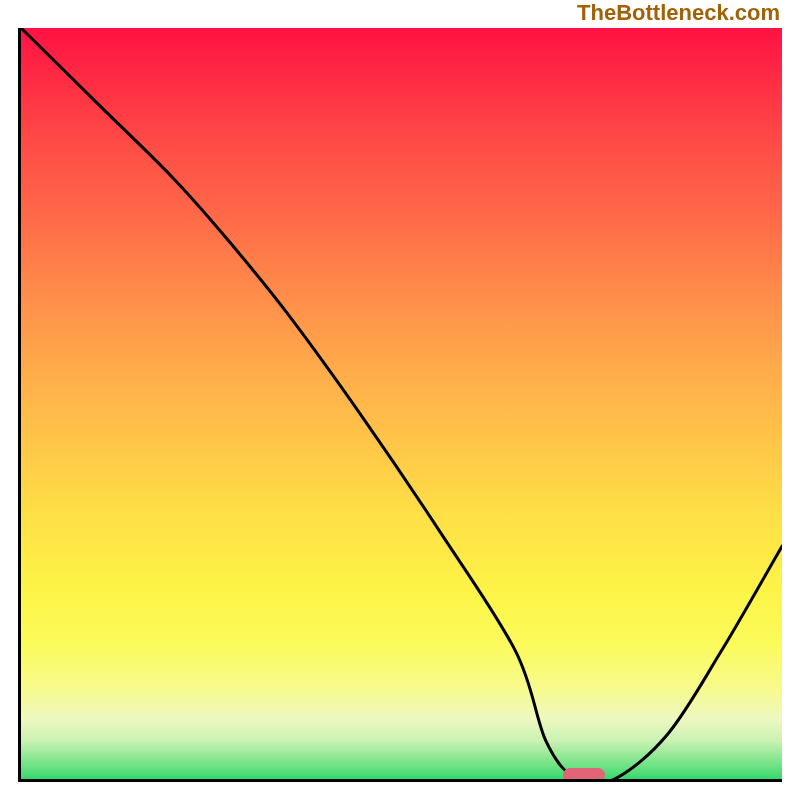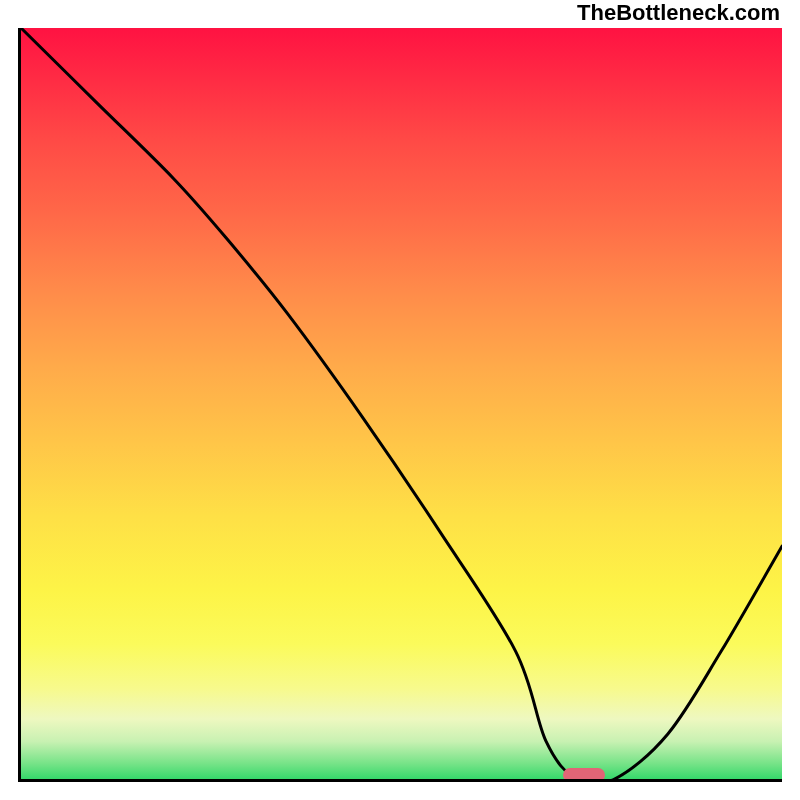--- a/index.html
+++ b/index.html
@@ -14,21 +14,21 @@
     position: relative;
     width: 800px;
     height: 800px;
   }
   .watermark {
     position: absolute;
     top: 0;
     right: 20px;
     font-size: 22px;
     font-weight: bold;
-    color: #000000;
+    color: #a16207;
     z-index: 10;
   }
   .plot-frame {
     position: absolute;
     top: 28px;
     left: 18px;
     width: 764px;
     height: 754px;
     border-left: 3px solid #000;
     border-bottom: 3px solid #000;

